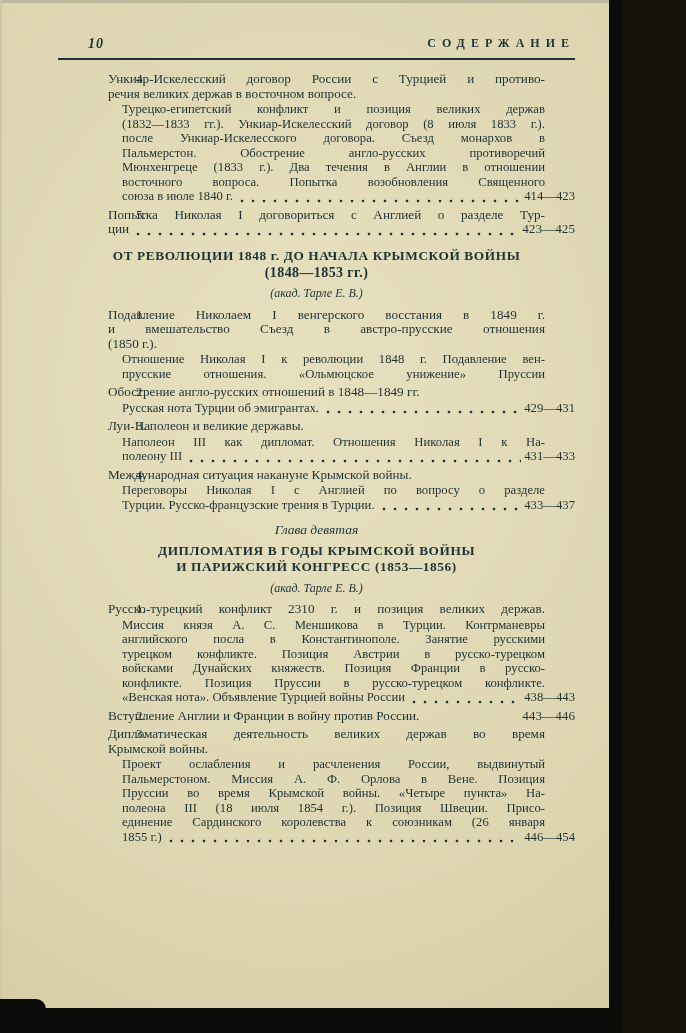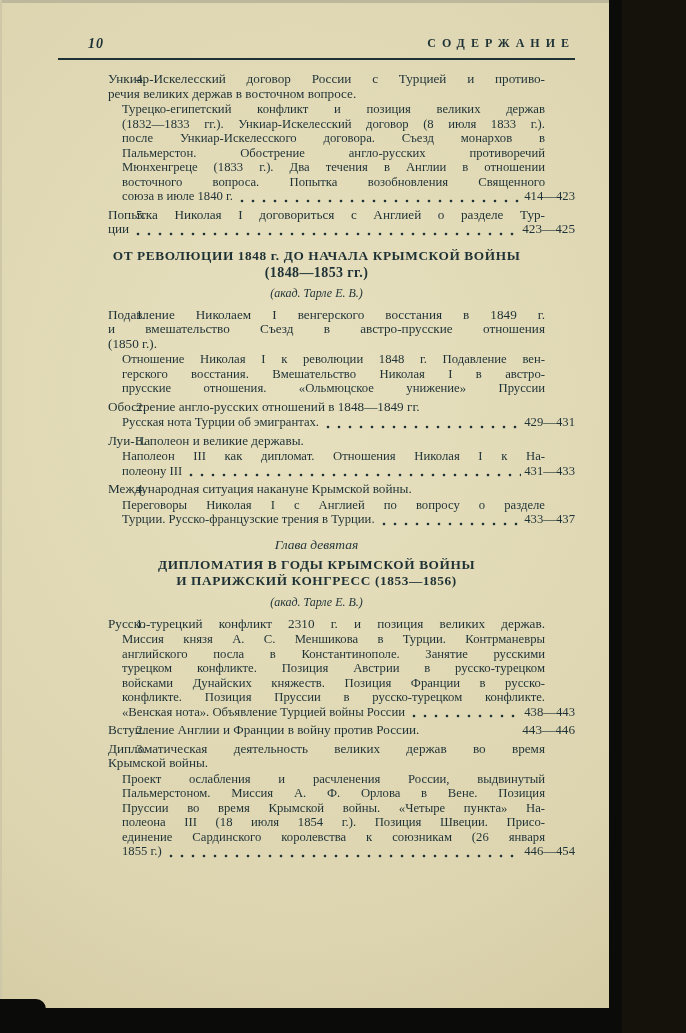--- a/index.html
+++ b/index.html
@@ -107,21 +107,20 @@
         </div>
         <div class="entry">
           <div class="main">
             <span class="num">1.</span>
             <div class="line just">Подавление Николаем I венгерского восстания в 1849 г.</div>
             <div class="line just">и вмешательство Съезд в австро-прусские отношения</div>
             <div class="line">(1850 г.).</div>
           </div>
           <div class="detail">
             <div class="line just">Отношение Николая I к революции 1848 г. Подавление вен-</div>
-            <div class="line just">герского восстания. Вмешательство Николая I в австро-</div>
             <div class="line just">прусские отношения. «Ольмюцское унижение» Пруссии</div>
           </div>
         </div>
         <div class="entry">
           <div class="main">
             <span class="num">2.</span>
             <div class="line">Обострение англо-русских отношений в 1848—1849 гг.</div>
           </div>
           <div class="detail">
             <div class="line lastline">

